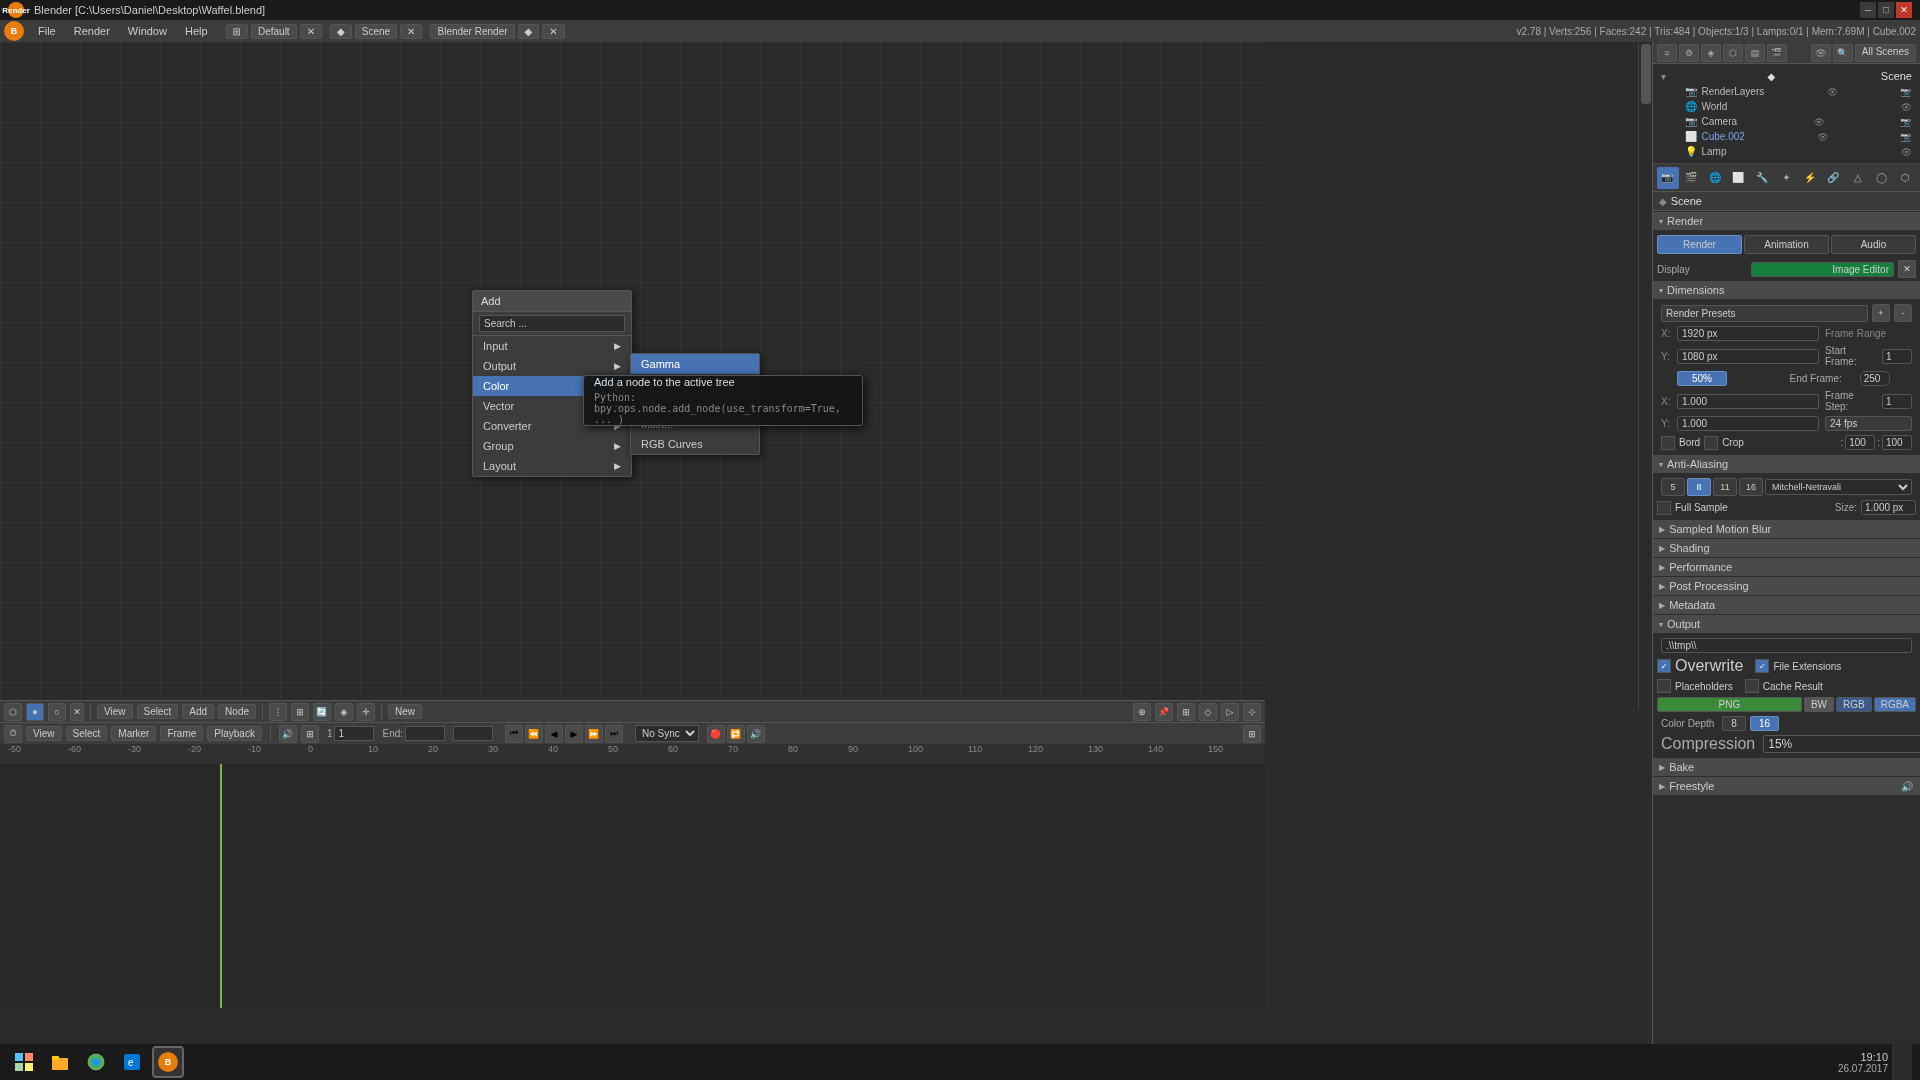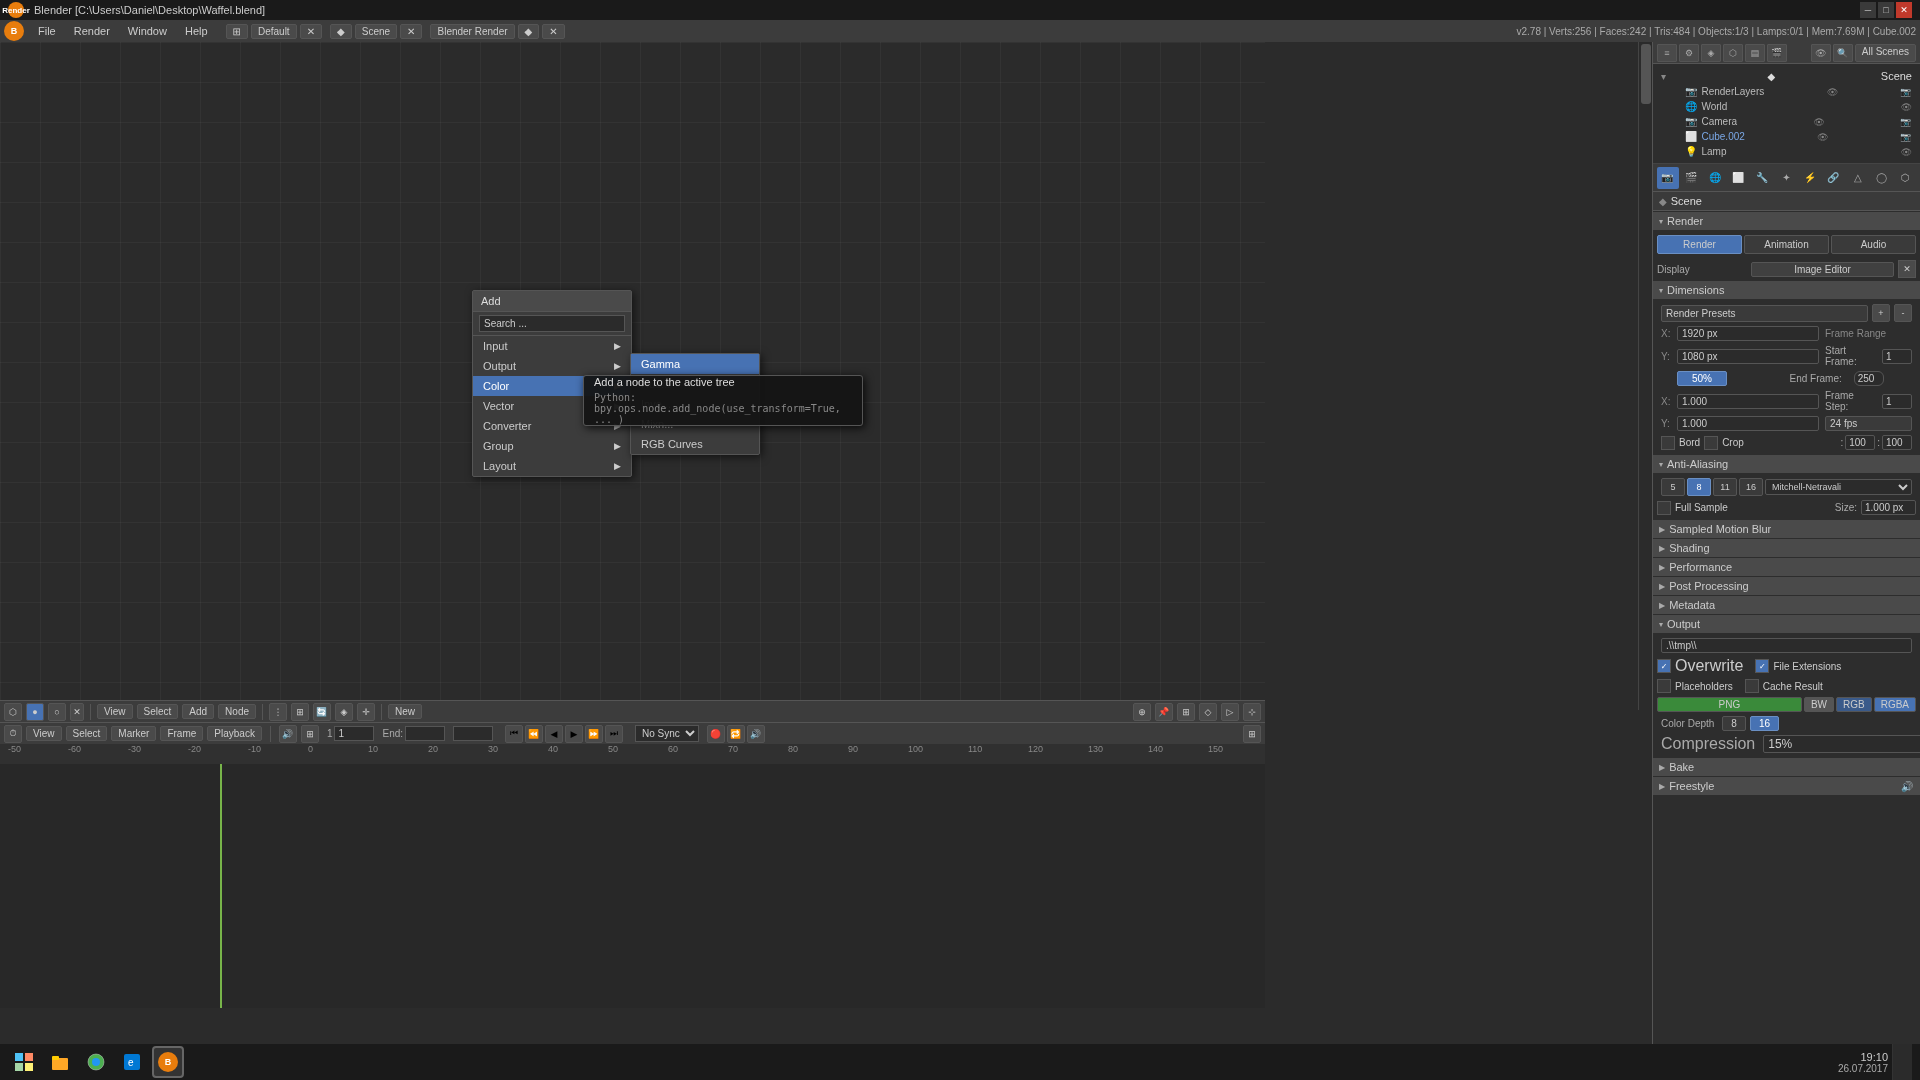--- a/index.html
+++ b/index.html
@@ -890,21 +890,21 @@
   </div>
 
   <div class="render-btn-row" style="padding:4px;">
     <button class="render-btn active">Render</button>
     <button class="render-btn">Animation</button>
     <button class="render-btn">Audio</button>
   </div>
 
   <div class="prop-row">
     <span class="prop-label">Display</span>
-    <button class="prop-field" style="text-align:center;cursor:pointer;background:#404040;">Image Editor</button>
+    <button class="prop-field" style="text-align:right;cursor:pointer;background:#15803d;">Image Editor</button>
     <button style="width:18px;height:18px;background:#4a4a4a;border:1px solid #555;color:#ccc;font-size:9px;cursor:pointer;">✕</button>
   </div>
 
   <div class="section-header-collapsible">
     <span class="collapse-triangle">▾</span>
     <span>Dimensions</span>
   </div>
 
   <div style="padding:2px 4px;">
 
@@ -934,21 +934,21 @@
       </div>
     </div>
 
     <div class="prop-xy-row">
       <div class="prop-xy-item">
         <span class="prop-xy-label"></span>
         <div class="pct-field" style="background:#4772b3;border:1px solid #6a8fc3;color:white;font-size:10px;padding:1px 6px;border-radius:2px;width:50px;text-align:center;">50%</div>
       </div>
       <div class="prop-xy-item" style="margin-left:4px;">
         <span style="color:#aaa;font-size:10px;">End Frame:</span>
-        <input type="text" style="width: 30px; background: rgb(43, 43, 43); border: 1px solid rgb(85, 85, 85); color: rgb(204, 204, 204); font-size: 10px; padding: 1px 3px; margin-left: 10px; border-radius: 6px;" value="250">
+        <input type="text" style="width: 30px; background: rgb(43, 43, 43); border: 1px solid rgb(85, 85, 85); color: rgb(204, 204, 204); font-size: 10px; padding: 1px 3px; margin-left: 16px; border-radius: 6px;" value="250">
       </div>
     </div>
 
     <div class="prop-xy-row">
       <div class="prop-xy-item">
         <span class="prop-xy-label">X:</span>
         <input type="text" class="prop-num" style="background: rgb(43, 43, 43); border: 1px solid rgb(85, 85, 85); color: rgb(204, 204, 204); font-size: 10px; padding: 1px 4px; flex: 1 1 0%; border-radius: 2px;" value="1.000">
       </div>
       <div class="prop-xy-item" style="margin-left:4px;">
         <span style="color:#aaa;font-size:10px;">Frame Step:</span>

